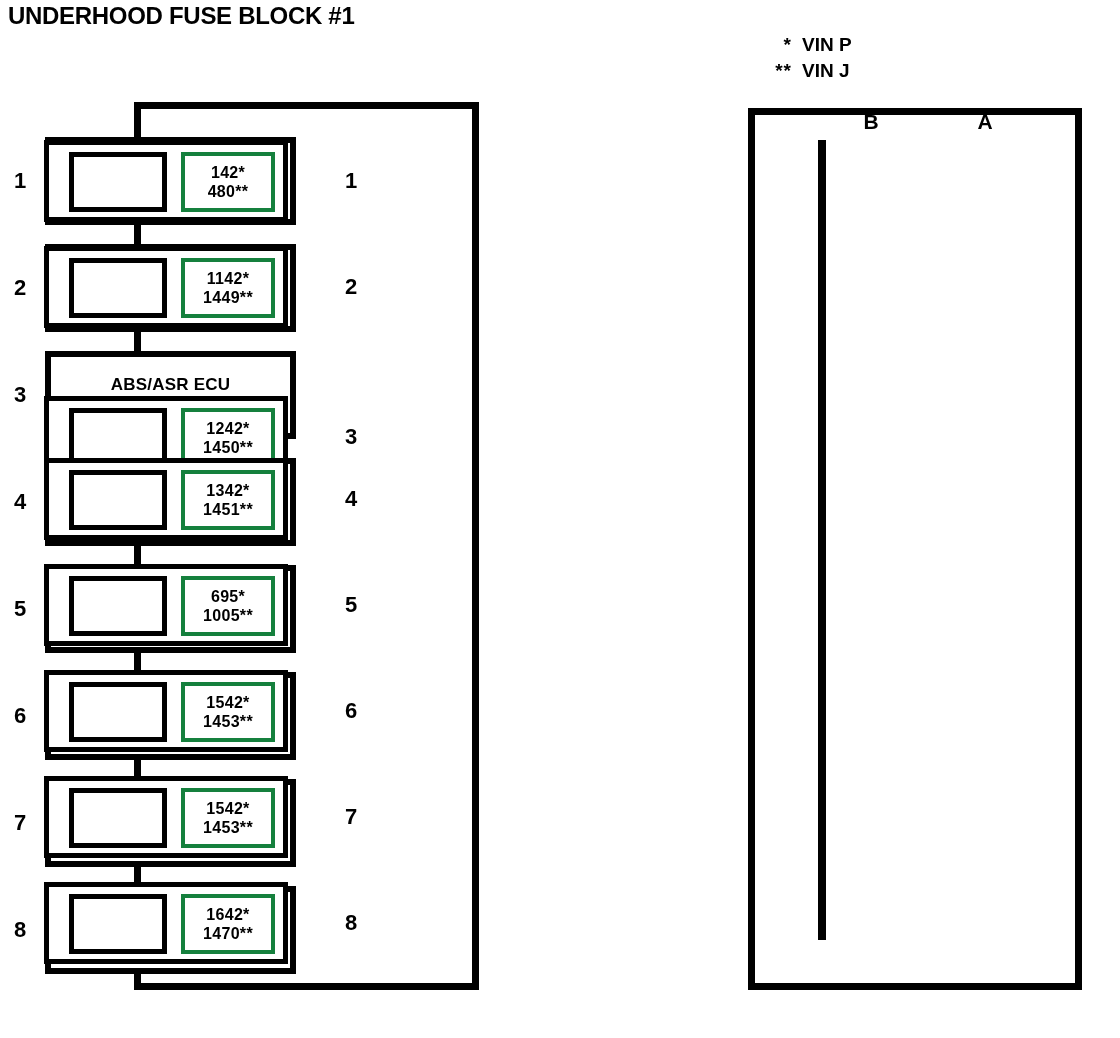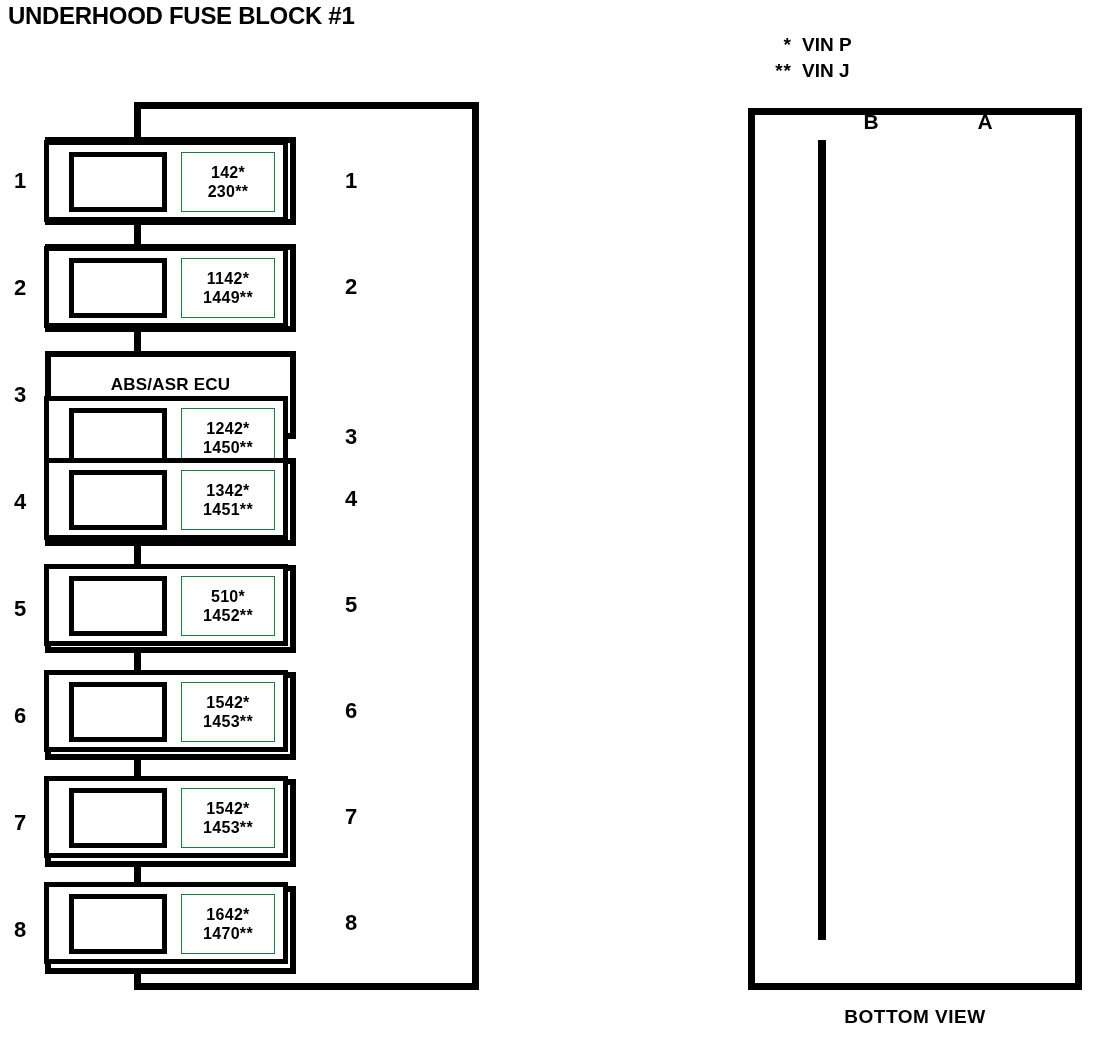--- a/index.html
+++ b/index.html
@@ -170,21 +170,21 @@
     line-height: 1.2;
   }
   .cav-cell-b {
     left: 20px;
     width: 98px;
     border: 5px solid #000;
   }
   .cav-cell-a {
     left: 132px;
     width: 94px;
-    border: 1px solid #15803d;
+    border: 4px solid #15803d;
   }
   .cav-val {
     font-size: 16px;
     font-weight: bold;
     letter-spacing: 0.3px;
     white-space: nowrap;
   }
   .cav-index {
     position: absolute;
     left: 296px;
@@ -293,21 +293,21 @@
     <div class="col-header" id="col-header-a">A</div>
   </div>
   <div id="right-rows">
       <div class="cav-row" style="top: 140px;">
         <div class="cav-cell cav-cell-b">
           <div class="cav-val"></div>
           <div class="cav-val"></div>
         </div>
         <div class="cav-cell cav-cell-a">
           <div class="cav-val">142*</div>
-          <div class="cav-val">230**</div>
+          <div class="cav-val">480**</div>
         </div>
         <div class="cav-index">1</div>
       </div>
       <div class="cav-row" style="top: 246px;">
         <div class="cav-cell cav-cell-b">
           <div class="cav-val"></div>
           <div class="cav-val"></div>
         </div>
         <div class="cav-cell cav-cell-a">
           <div class="cav-val">1142*</div>
@@ -336,22 +336,22 @@
           <div class="cav-val">1451**</div>
         </div>
         <div class="cav-index">4</div>
       </div>
       <div class="cav-row" style="top: 564px;">
         <div class="cav-cell cav-cell-b">
           <div class="cav-val"></div>
           <div class="cav-val"></div>
         </div>
         <div class="cav-cell cav-cell-a">
-          <div class="cav-val">510*</div>
-          <div class="cav-val">1452**</div>
+          <div class="cav-val">695*</div>
+          <div class="cav-val">1005**</div>
         </div>
         <div class="cav-index">5</div>
       </div>
       <div class="cav-row" style="top: 670px;">
         <div class="cav-cell cav-cell-b">
           <div class="cav-val"></div>
           <div class="cav-val"></div>
         </div>
         <div class="cav-cell cav-cell-a">
           <div class="cav-val">1542*</div>
@@ -376,15 +376,14 @@
           <div class="cav-val"></div>
         </div>
         <div class="cav-cell cav-cell-a">
           <div class="cav-val">1642*</div>
           <div class="cav-val">1470**</div>
         </div>
         <div class="cav-index">8</div>
       </div>
     </div>
   <div id="bus-bar"></div>
-  <div class="view-caption" id="right-caption">BOTTOM VIEW</div>
 
 </div>
 
 </body></html>

